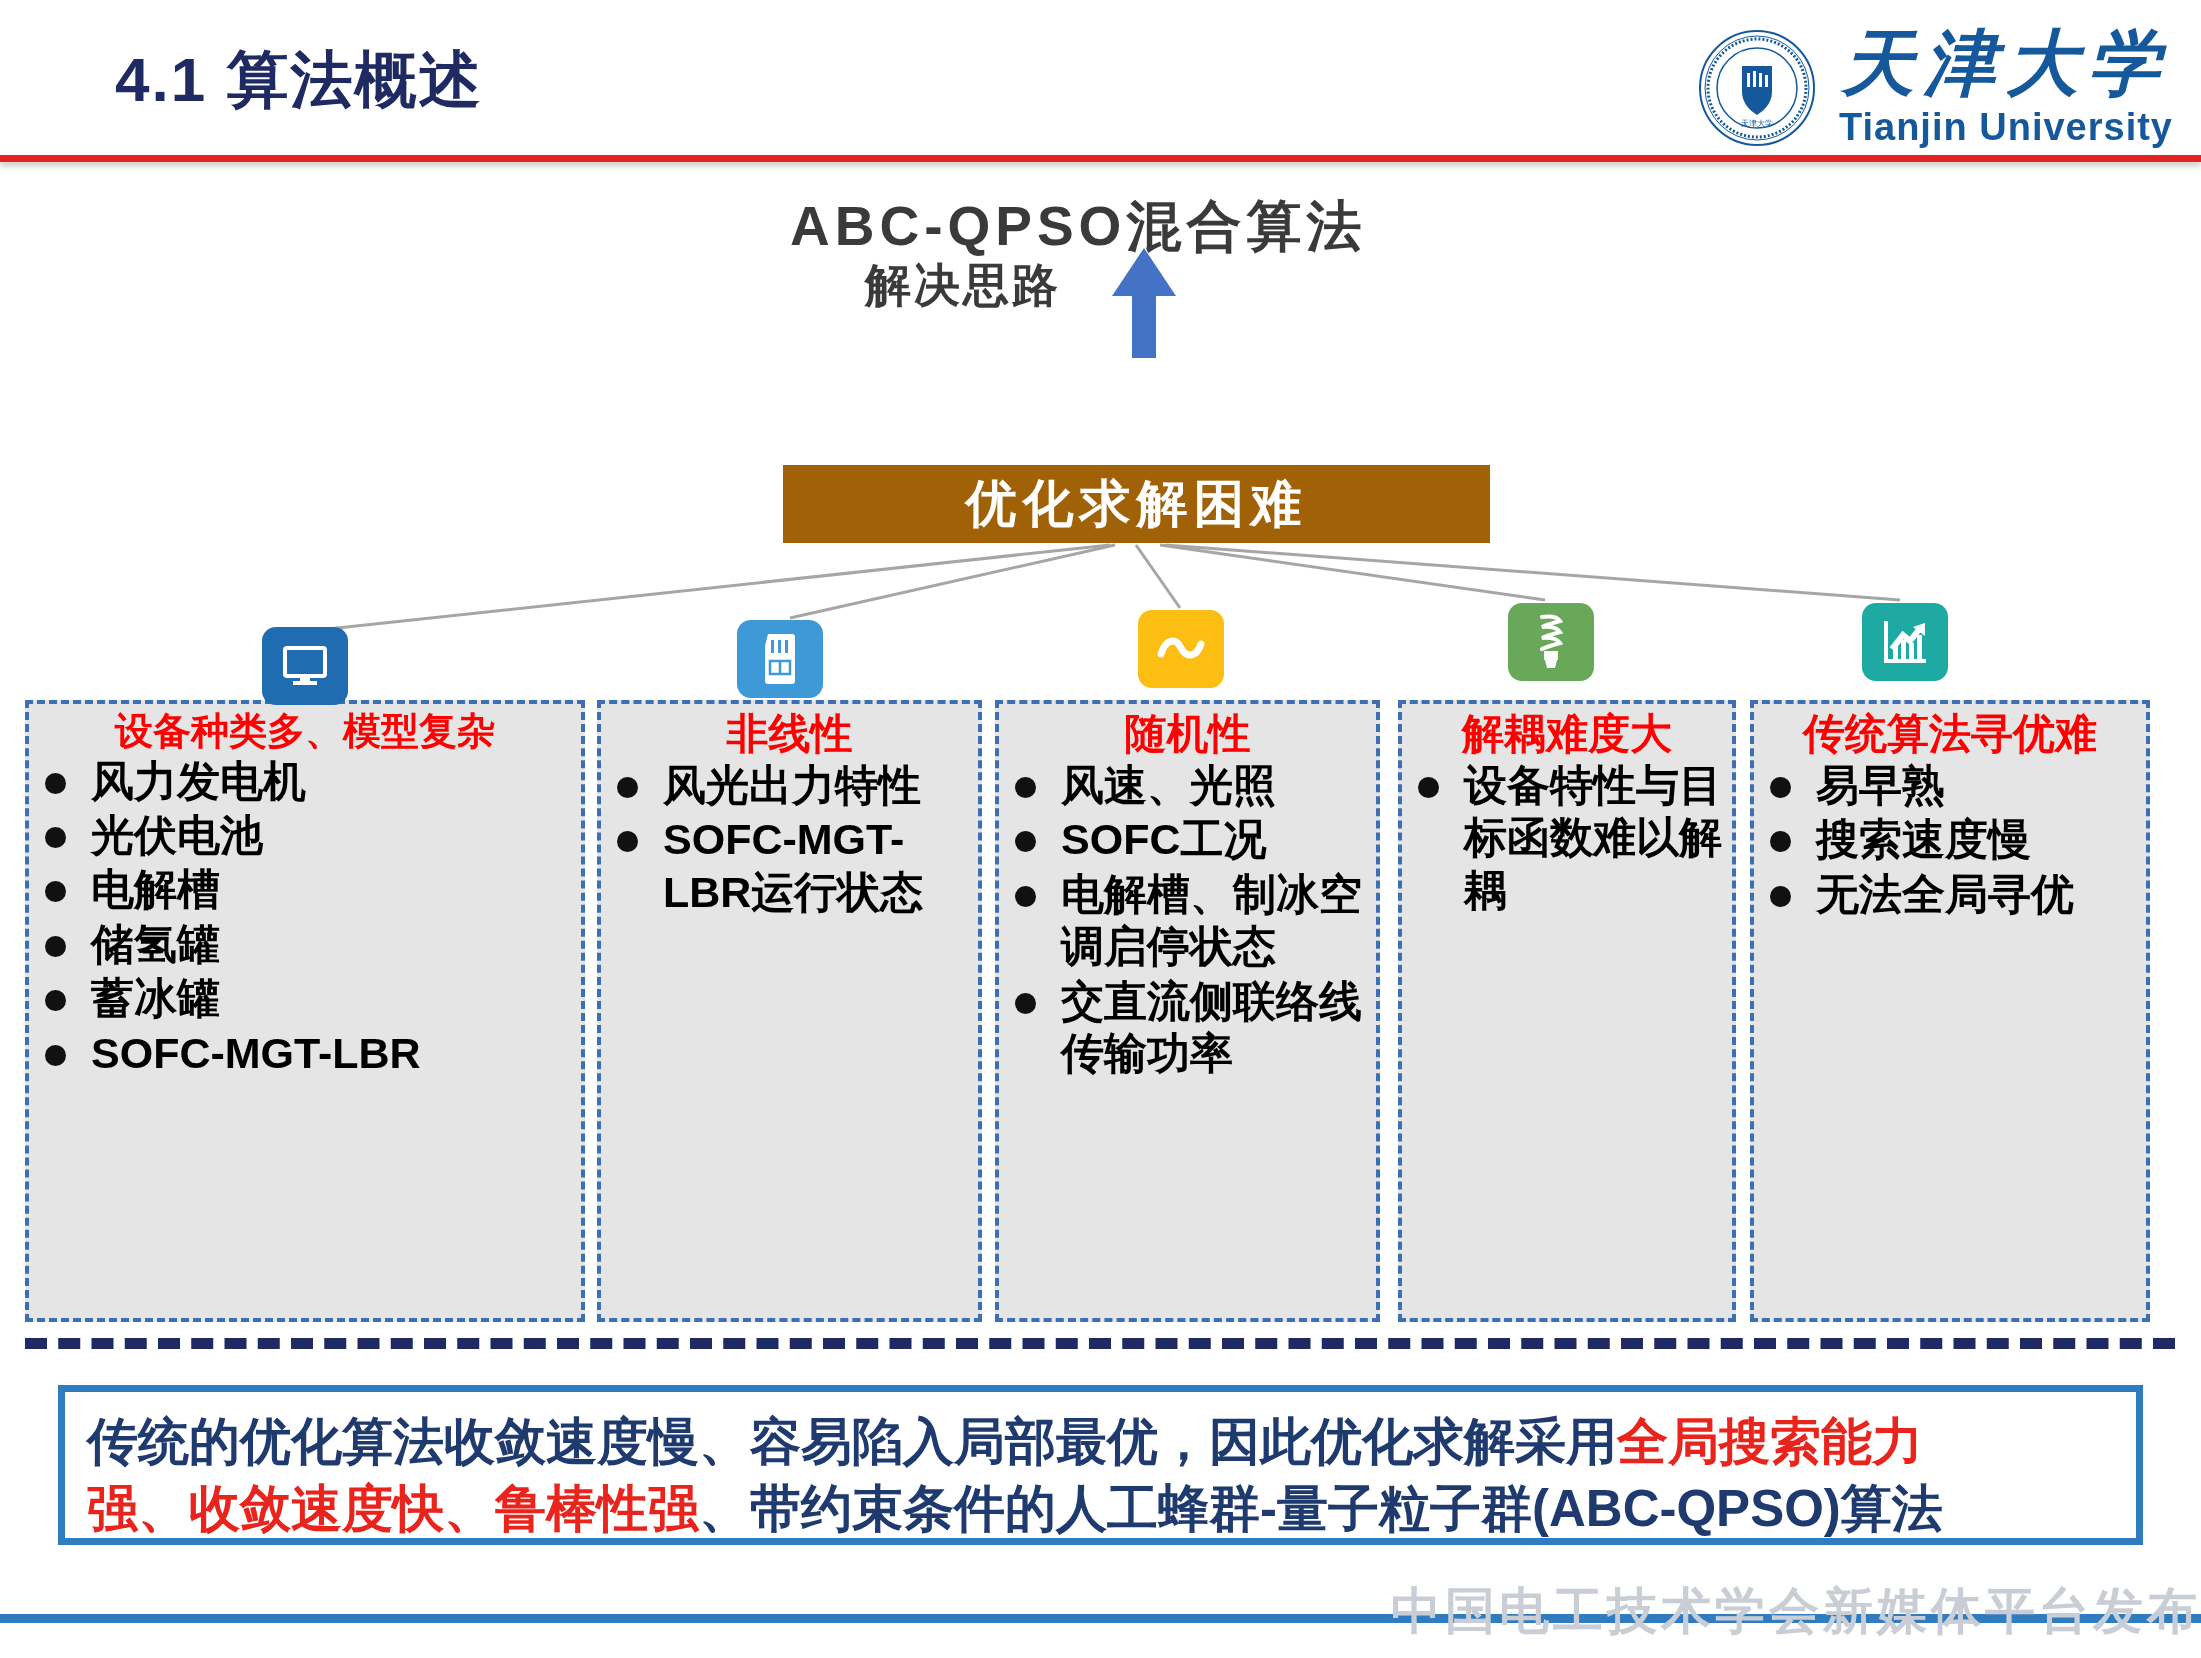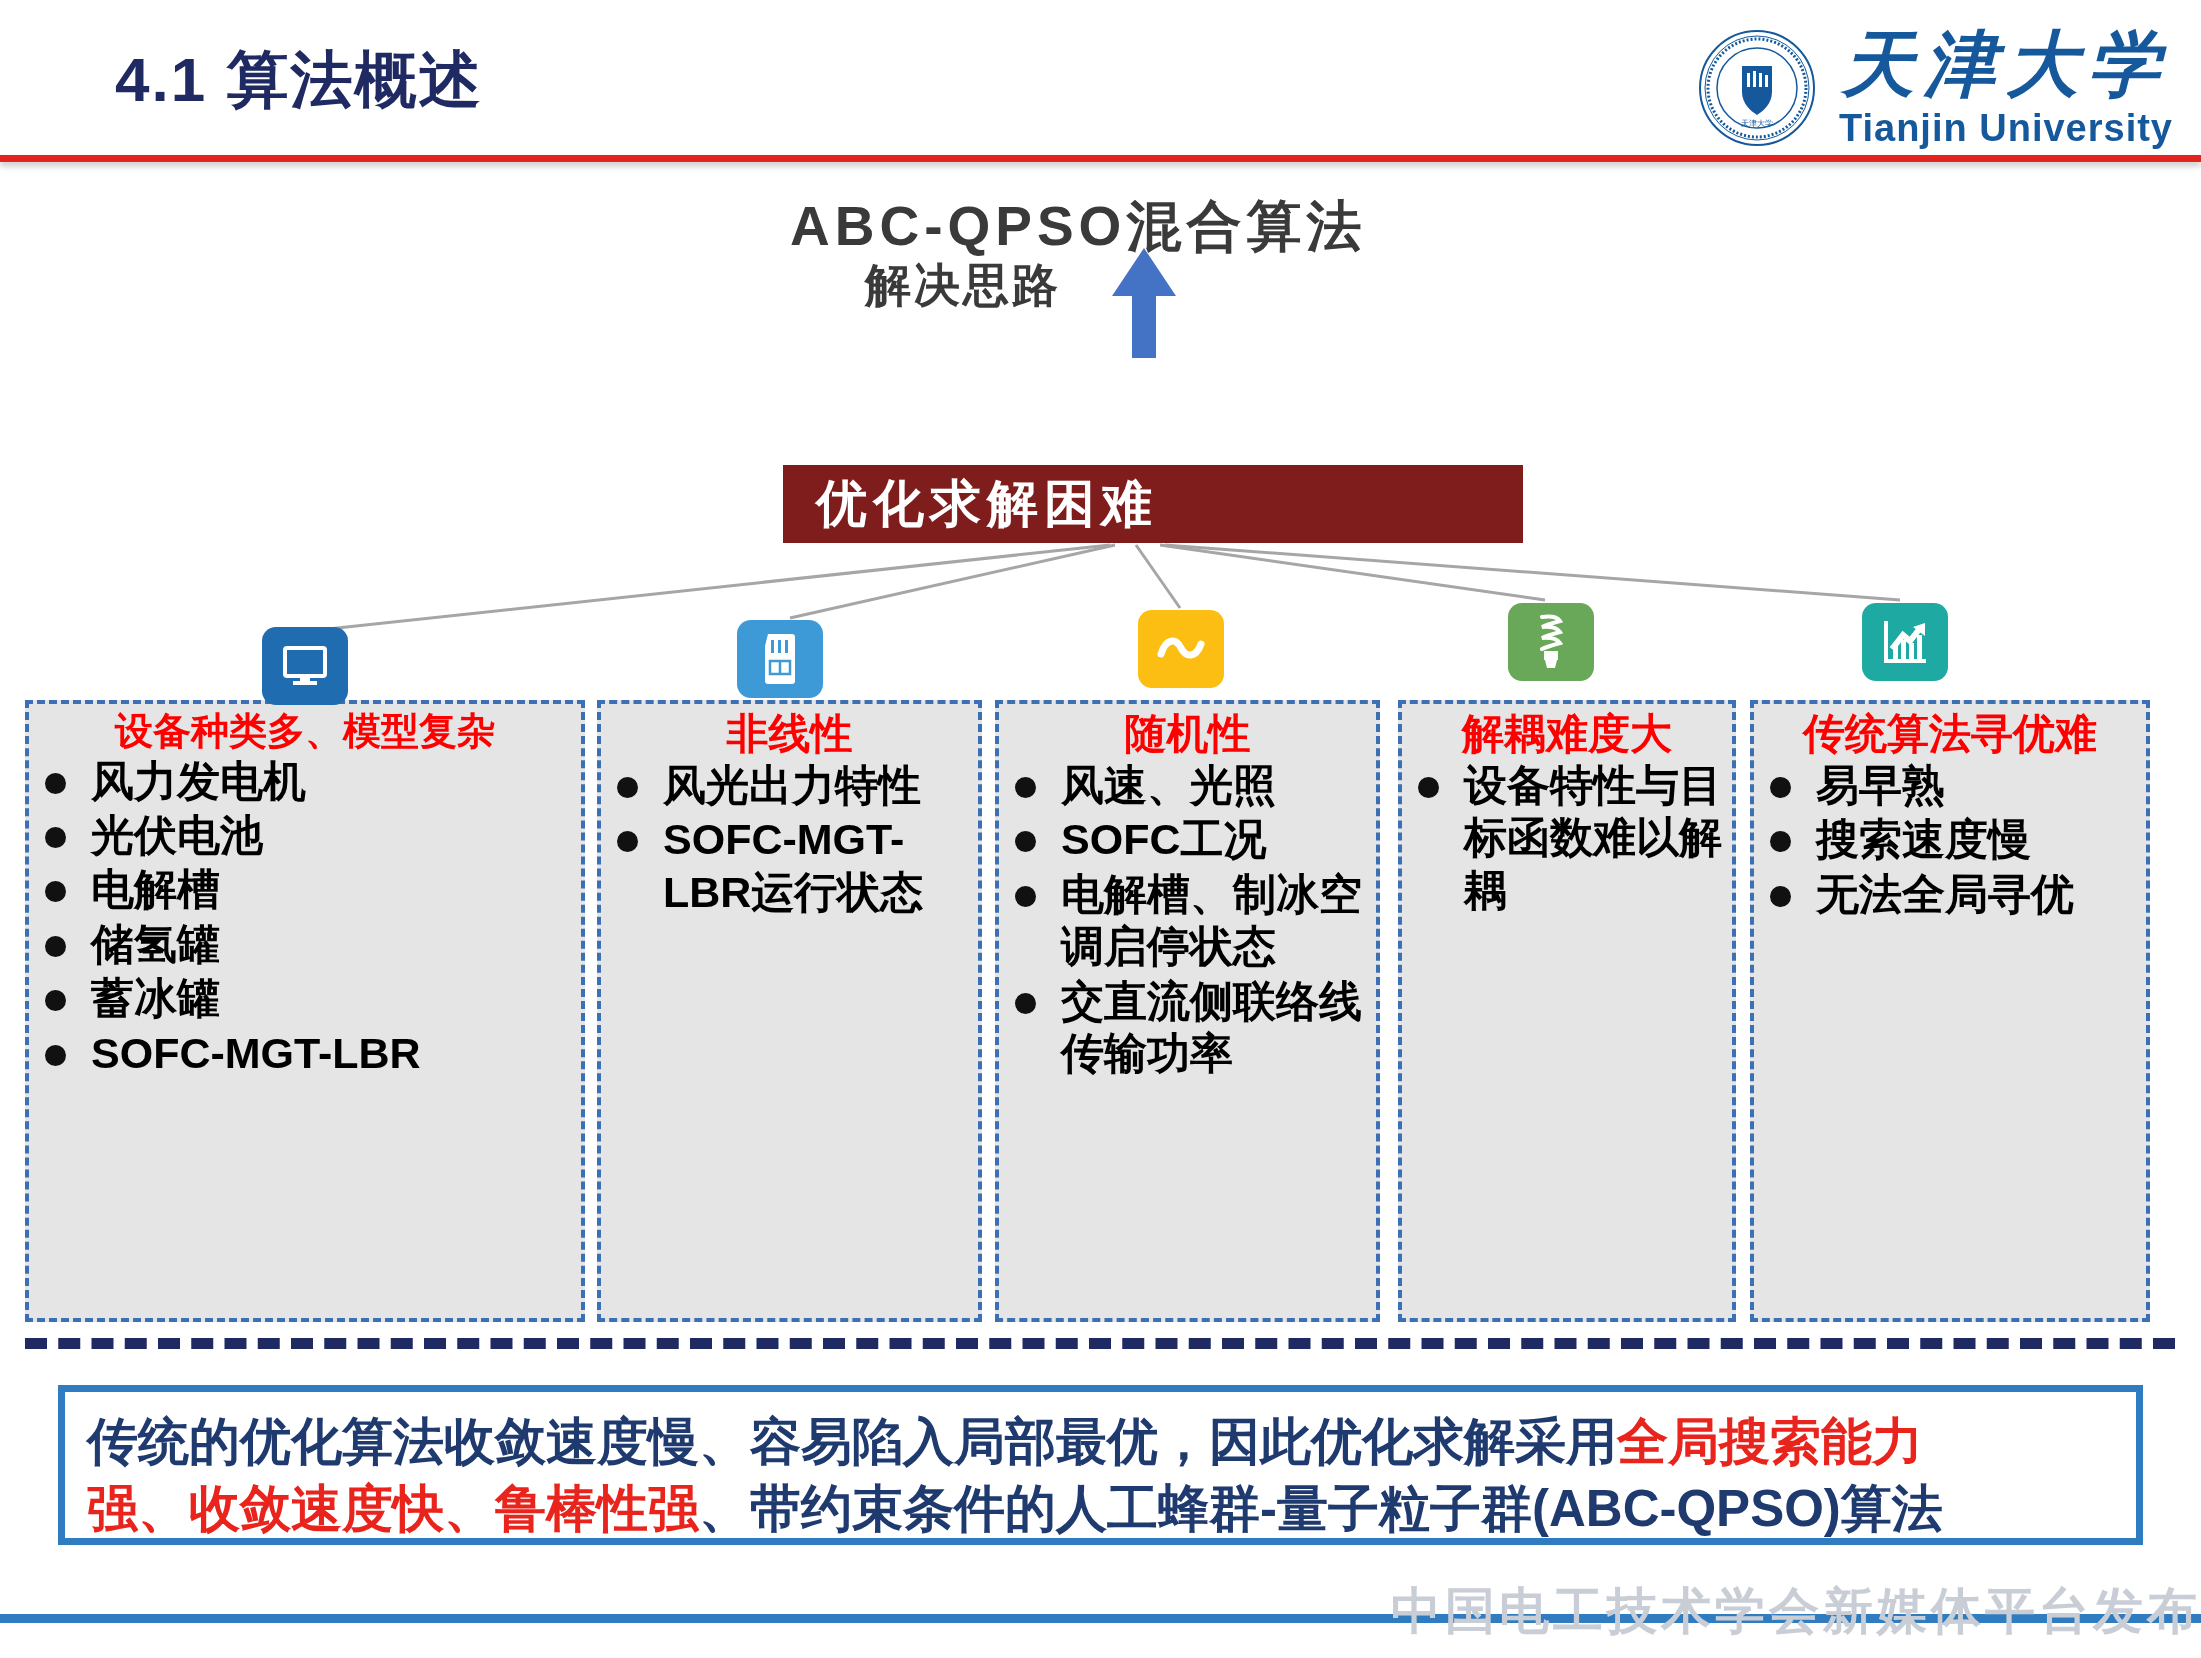--- a/index.html
+++ b/index.html
@@ -25,21 +25,20 @@
     color: #1f2a63;
     letter-spacing: 2px;
     white-space: nowrap;
   }
 
   .logo-wrap {
     position: absolute;
     right: 28px;
     top: 28px;
     display: flex;
-    align-items: center;
     gap: 22px;
   }
   .logo-seal { width: 120px; height: 120px; }
   .logo-text-block {
     display: flex;
     flex-direction: column;
     align-items: center;
     line-height: 1;
   }
   .logo-cn {
@@ -96,25 +95,24 @@
     width: 68px;
     height: 110px;
   }
 
   .purple-box {
     position: absolute;
     left: 783px;
     top: 465px;
     width: 707px;
     height: 78px;
-    background: #7f1d1d;
+    background: #a16207;
     display: flex;
     align-items: center;
-    justify-content: flex-start;
-    padding-left: 33px;
+    justify-content: center;
   }
   .purple-box span {
     color: #ffffff;
     font-size: 51px;
     font-weight: bold;
     letter-spacing: 6px;
   }
 
   .connector-svg {
     position: absolute;

